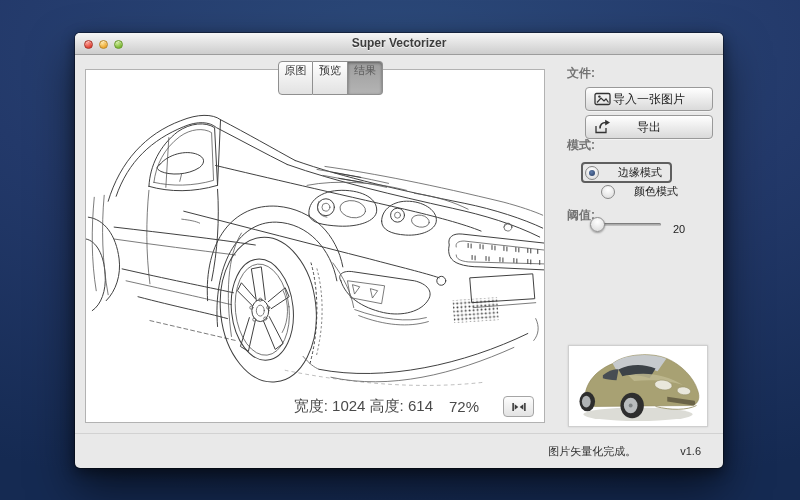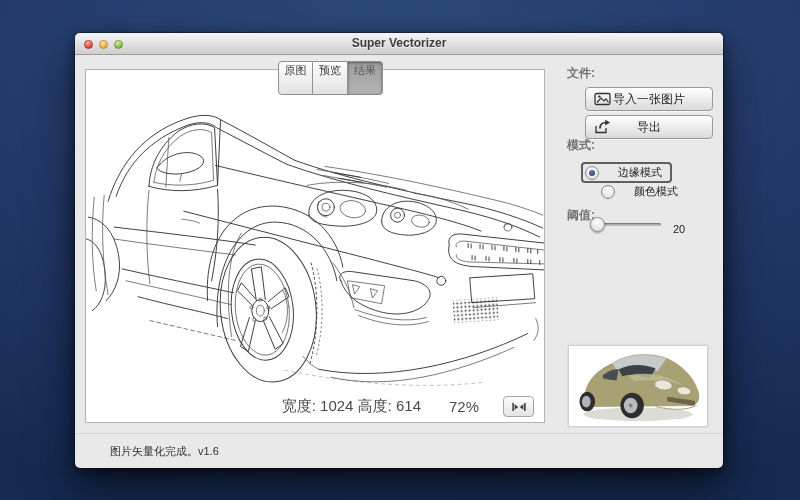--- a/index.html
+++ b/index.html
@@ -31,21 +31,21 @@
   .tab:last-child  { border-radius:0 4px 4px 0; }
   .tab.selected { background:linear-gradient(#9d9d9d,#b4b4b4); color:#5d5d5d;
     box-shadow:inset 0 1px 3px rgba(0,0,0,.4); text-shadow:none; }
 
   
   .canvas { position:absolute; left:10px; top:36px; width:460px; height:354px;
     background:#fff; border:1px solid #b2b2b2; }
   .car-art { position:absolute; left:0; top:0; }
   .canvas-info { position:absolute; right:10px; bottom:5px; display:flex; align-items:center;
     font-size:15px; color:#4a4a4a; }
-  .zoom-percent { margin-left:28px; }
+  .zoom-percent { margin-left:16px; }
   .fit-button { margin-left:24px; width:31px; height:21px; border:1px solid #a5a5a5; border-radius:4px;
     background:linear-gradient(#fdfdfd,#e3e3e3); display:flex; align-items:center; justify-content:center;
     box-shadow:0 1px 0 rgba(255,255,255,.6); }
 
   
   .sidebar { position:absolute; left:490px; top:30px; width:152px; height:400px; }
   .section-label { position:absolute; left:2px; font-size:12px; font-weight:700; color:#737373; }
   .side-button { position:absolute; left:20px; width:128px; height:24px; border:1px solid #999;
     border-radius:4px; background:linear-gradient(#ffffff,#ececec 50%,#dadada);
     box-shadow:0 1px 0 rgba(255,255,255,.5); font-size:12px; color:#1d1d1d; }
@@ -63,22 +63,22 @@
   .slider-thumb { position:absolute; left:-3px; top:-6px; width:15px; height:15px; border-radius:50%;
     border:1px solid #8d8d8d; background:radial-gradient(circle at 50% 30%, #ffffff, #d7d7d7);
     box-shadow:0 1px 2px rgba(0,0,0,.35); }
   .slider-value { margin-left:12px; font-size:11px; color:#1d1d1d; }
   .thumb-box { position:absolute; left:3px; top:282px; width:140px; height:82px;
     background:#fff; border:1px solid #cfcfcf; box-shadow:0 0 2px rgba(0,0,0,.12); }
 
   
   .statusbar { position:absolute; left:0; right:0; bottom:0; height:35px;
     border-top:1px solid #d2d2d2; border-radius:0 0 5px 5px;
-    display:flex; align-items:center; justify-content:flex-start;
-    padding:0 22px 0 35px; font-size:11px; color:#2e2e2e; }
+    display:flex; align-items:center; justify-content:flex-end;
+    padding:0 22px 0 35px; font-size:11px; color:#2e2e2e;gap:44px; }
 
   svg .ln { fill:none; stroke:#3f3f3f; stroke-width:1; stroke-linecap:round; stroke-linejoin:round; }
   svg .ln2 { fill:none; stroke:#5a5a5a; stroke-width:.8; stroke-linecap:round; }
 </style>
 </head>
 <body>
 
 <div class="desktop">
   <div class="window">
 

